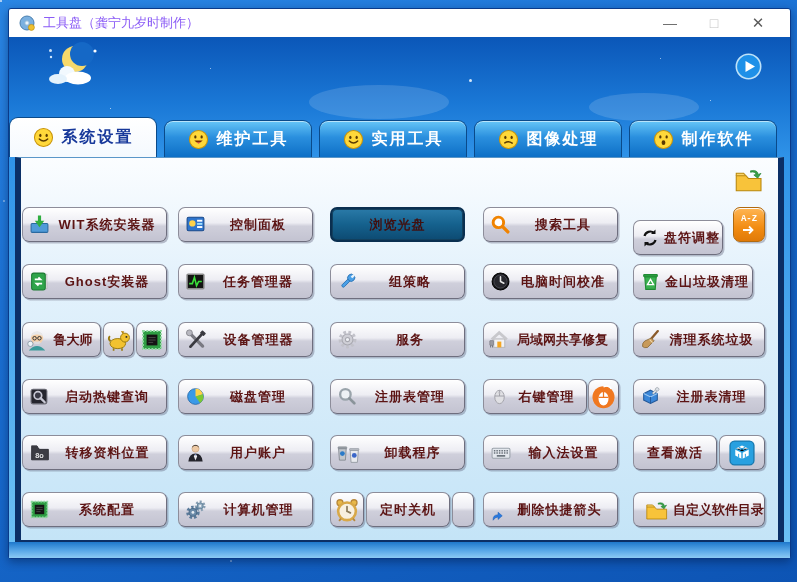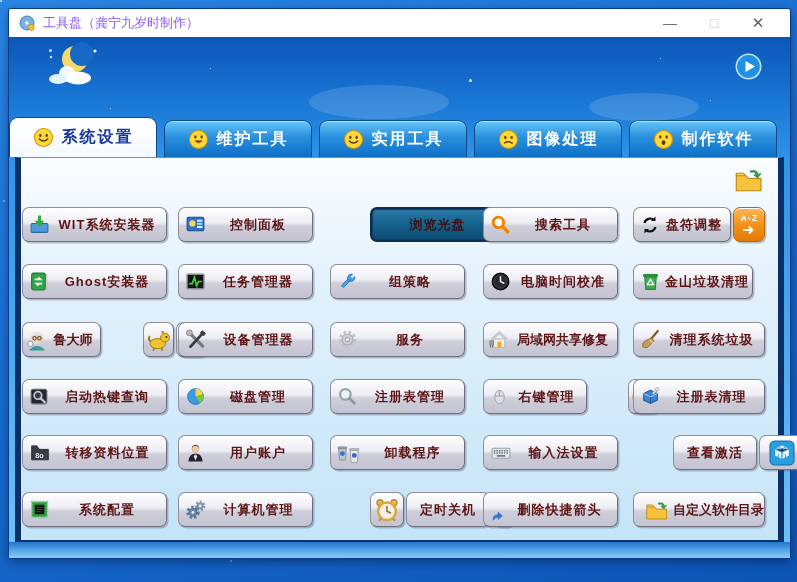--- a/index.html
+++ b/index.html
@@ -59,21 +59,21 @@
   .folder-shortcut{position:absolute;right:14px;top:8px;cursor:pointer;}
   
   .btn{
     position:absolute;height:35px;box-sizing:border-box;overflow:hidden;
     display:flex;align-items:center;gap:4px;padding:0 6px;cursor:pointer;
     border:1px solid #8d8d9a;border-right-color:#6e6e7e;border-bottom-color:#6e6e7e;border-radius:7px;
     background:linear-gradient(180deg,#ffffff 0%,#ededf3 45%,#cfcfdb 55%,#c3c3d1 100%);
     box-shadow:inset 0 1px 0 rgba(255,255,255,.95),1.5px 1.5px 0 rgba(80,80,105,.35);
   }
   .btn .lbl{flex:1;text-align:center;font-weight:bold;font-size:13px;color:#5c1414;letter-spacing:1px;white-space:nowrap;}
-  .btn.center{justify-content:center;padding:0 10px;margin-left:40px;}
+  .btn.center{justify-content:center;padding:0 10px;}
   .btn.selected{
     background:linear-gradient(180deg,#2a7aa8 0%,#15618d 50%,#0d4a72 100%);
     border:2px solid #0a2f50;box-shadow:inset 0 0 0 1px #12405e;
   }
   .btn.selected .lbl{color:#401010;}
   .btn.az-btn{flex-direction:column;justify-content:center;gap:1px;padding:2px;
     background:linear-gradient(180deg,#ffb654,#f28c12 60%,#e07a08);border-color:#b06a10;}
   .az-t{color:#fff;font-weight:bold;font-size:9px;line-height:9px;letter-spacing:0;font-family:Liberation Mono, monospace;}
   .ic{display:flex;align-items:flex-start;flex:0 0 auto;}
   svg{display:block;}
@@ -228,21 +228,21 @@
       <div class="btn" style="left:462px;top:49px;width:135px">
         <span class="ic">
           <svg width="21" height="21" viewBox="0 0 20 20">
             <circle cx="8" cy="8" r="5" fill="#fff" stroke="#f08300" stroke-width="2.8"></circle>
             <path d="M12 12 L17 17" stroke="#f08300" stroke-width="3.2" stroke-linecap="round"></path>
           </svg>
         </span>
         <span class="lbl">搜索工具</span>
       </div>
 
-      <div class="btn" style="left:612px;top:49px;width:98px">
+      <div class="btn" style="left:612px;top:62px;width:90px">
         <span class="ic">
           <svg width="20" height="20" viewBox="0 0 20 20">
             <path d="M4.5 8 a6 6 0 0 1 9.5 -3.2" fill="none" stroke="#111" stroke-width="2.2"></path>
             <path d="M15.5 1.5 v4.5 h-4.5 z" fill="#111"></path>
             <path d="M15.5 12 a6 6 0 0 1 -9.5 3.2" fill="none" stroke="#111" stroke-width="2.2"></path>
             <path d="M4.5 18.5 v-4.5 h4.5 z" fill="#111"></path>
           </svg>
         </span>
         <span class="lbl">盘符调整</span>
       </div>

